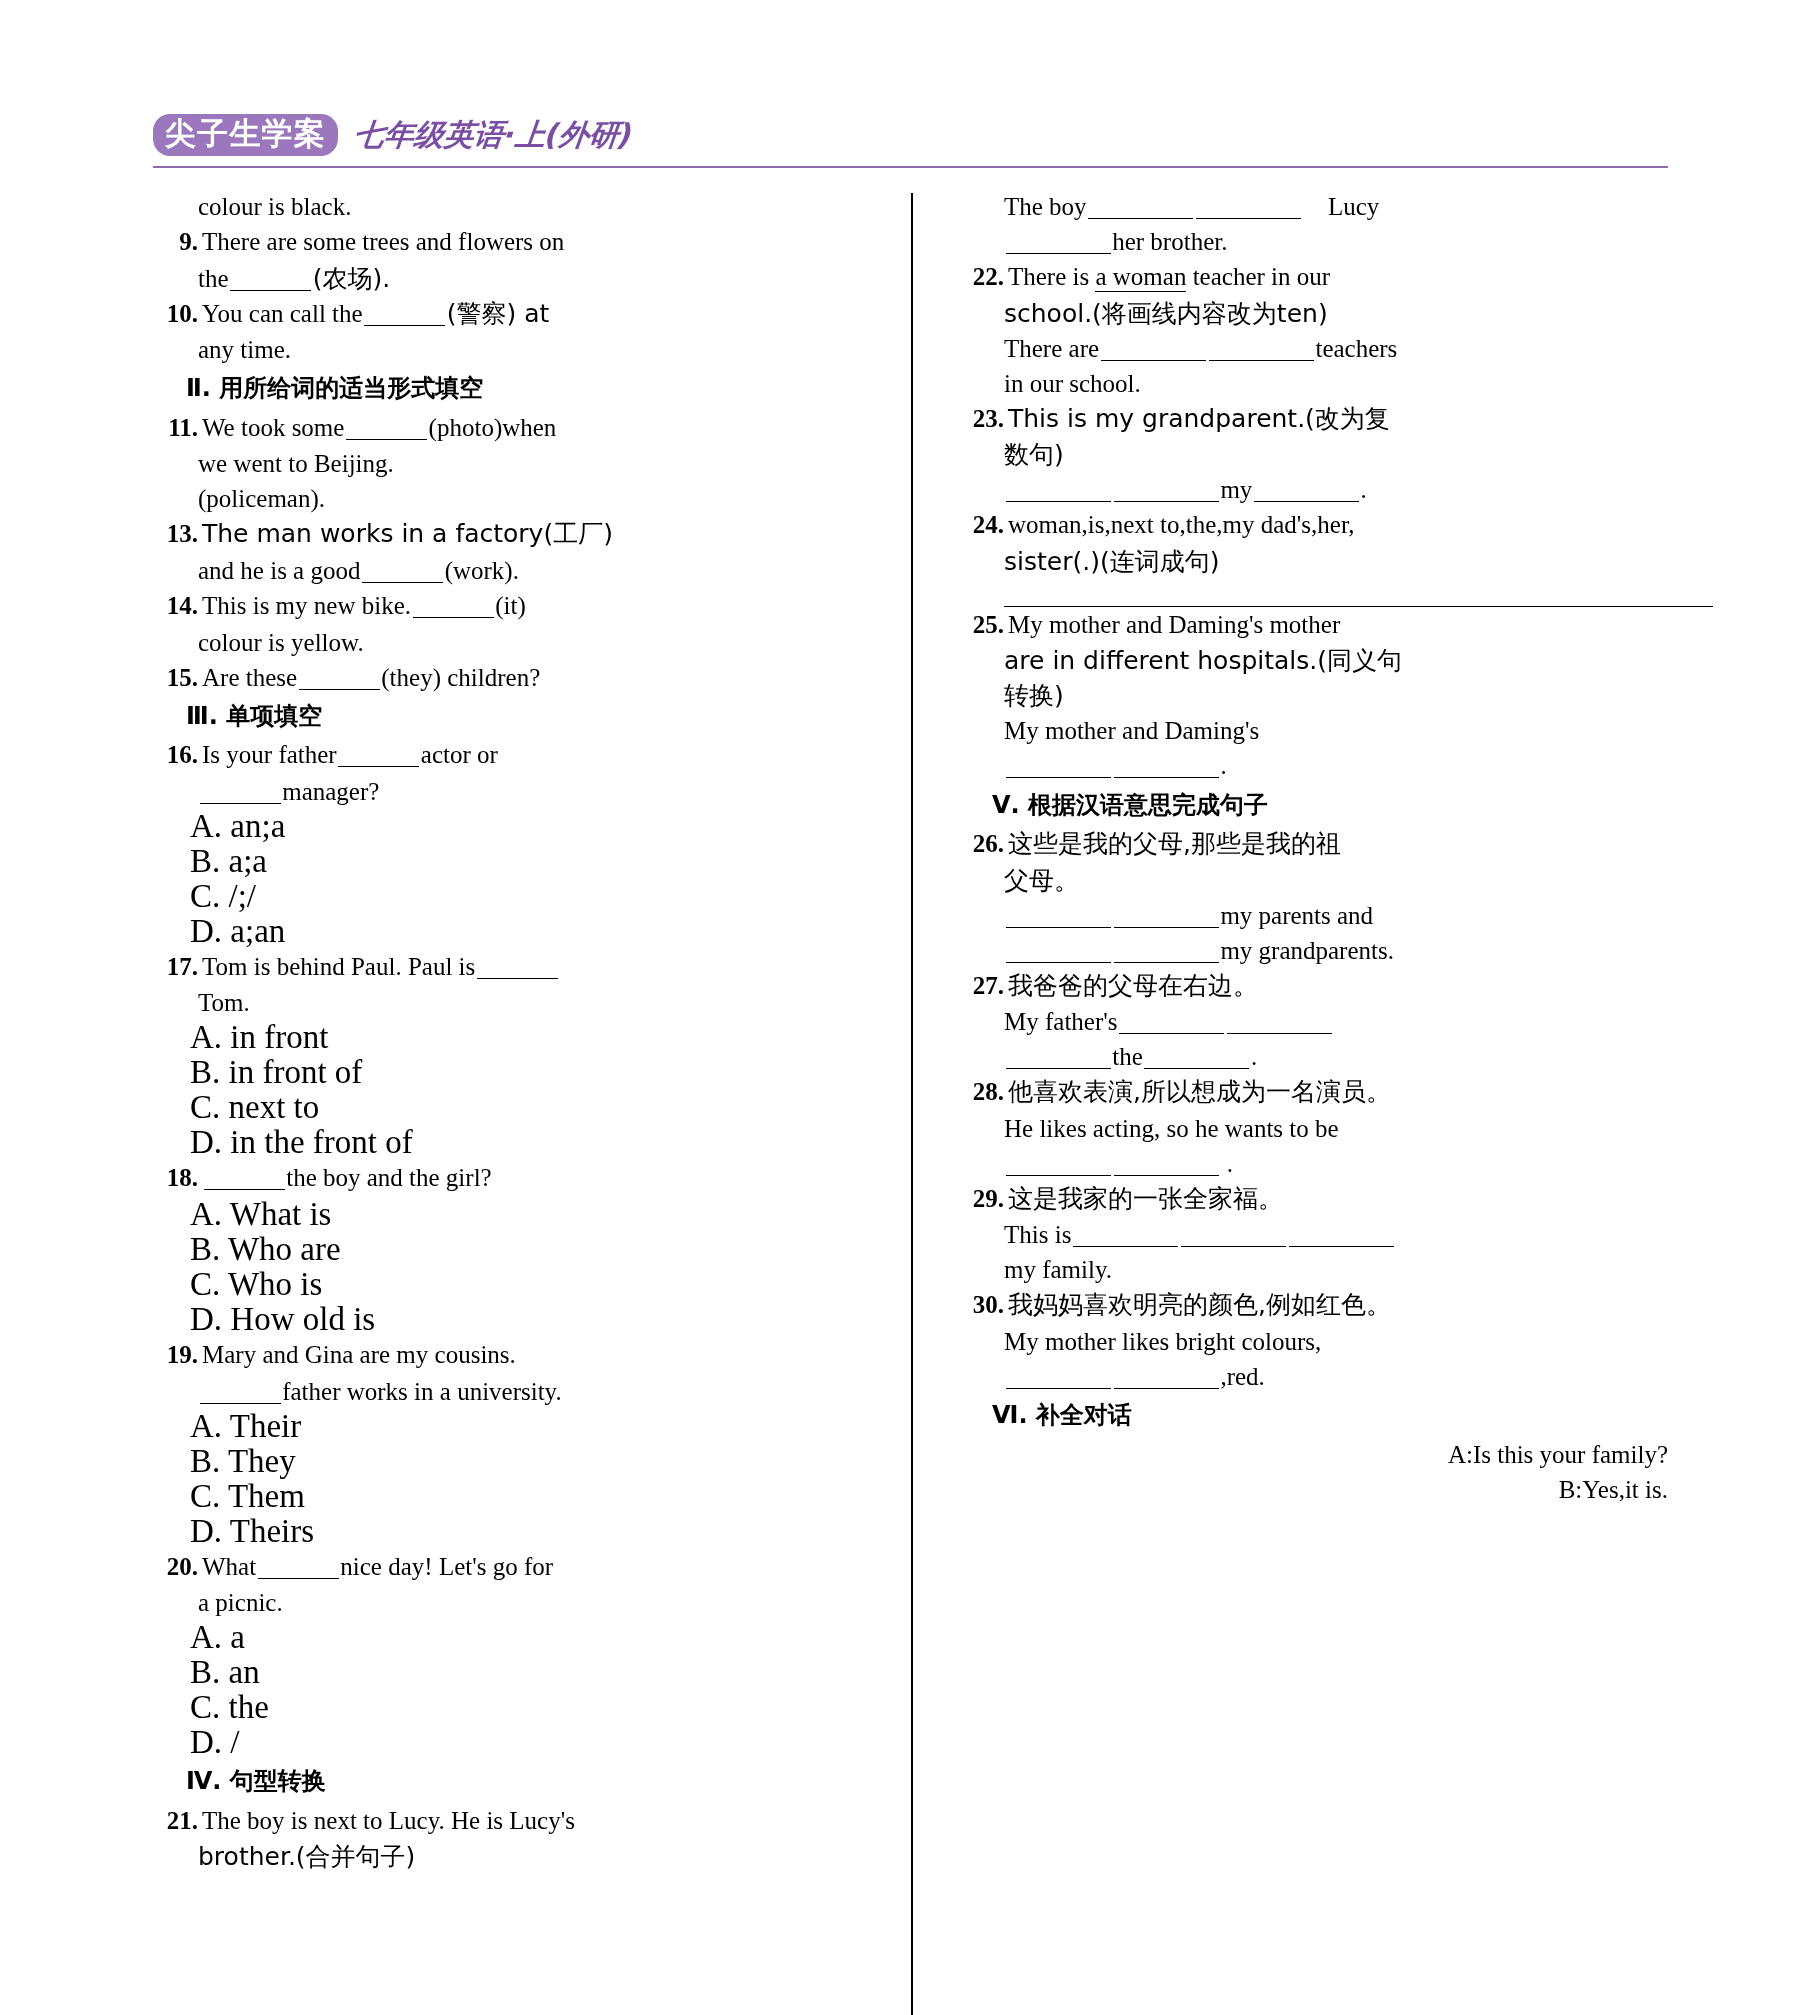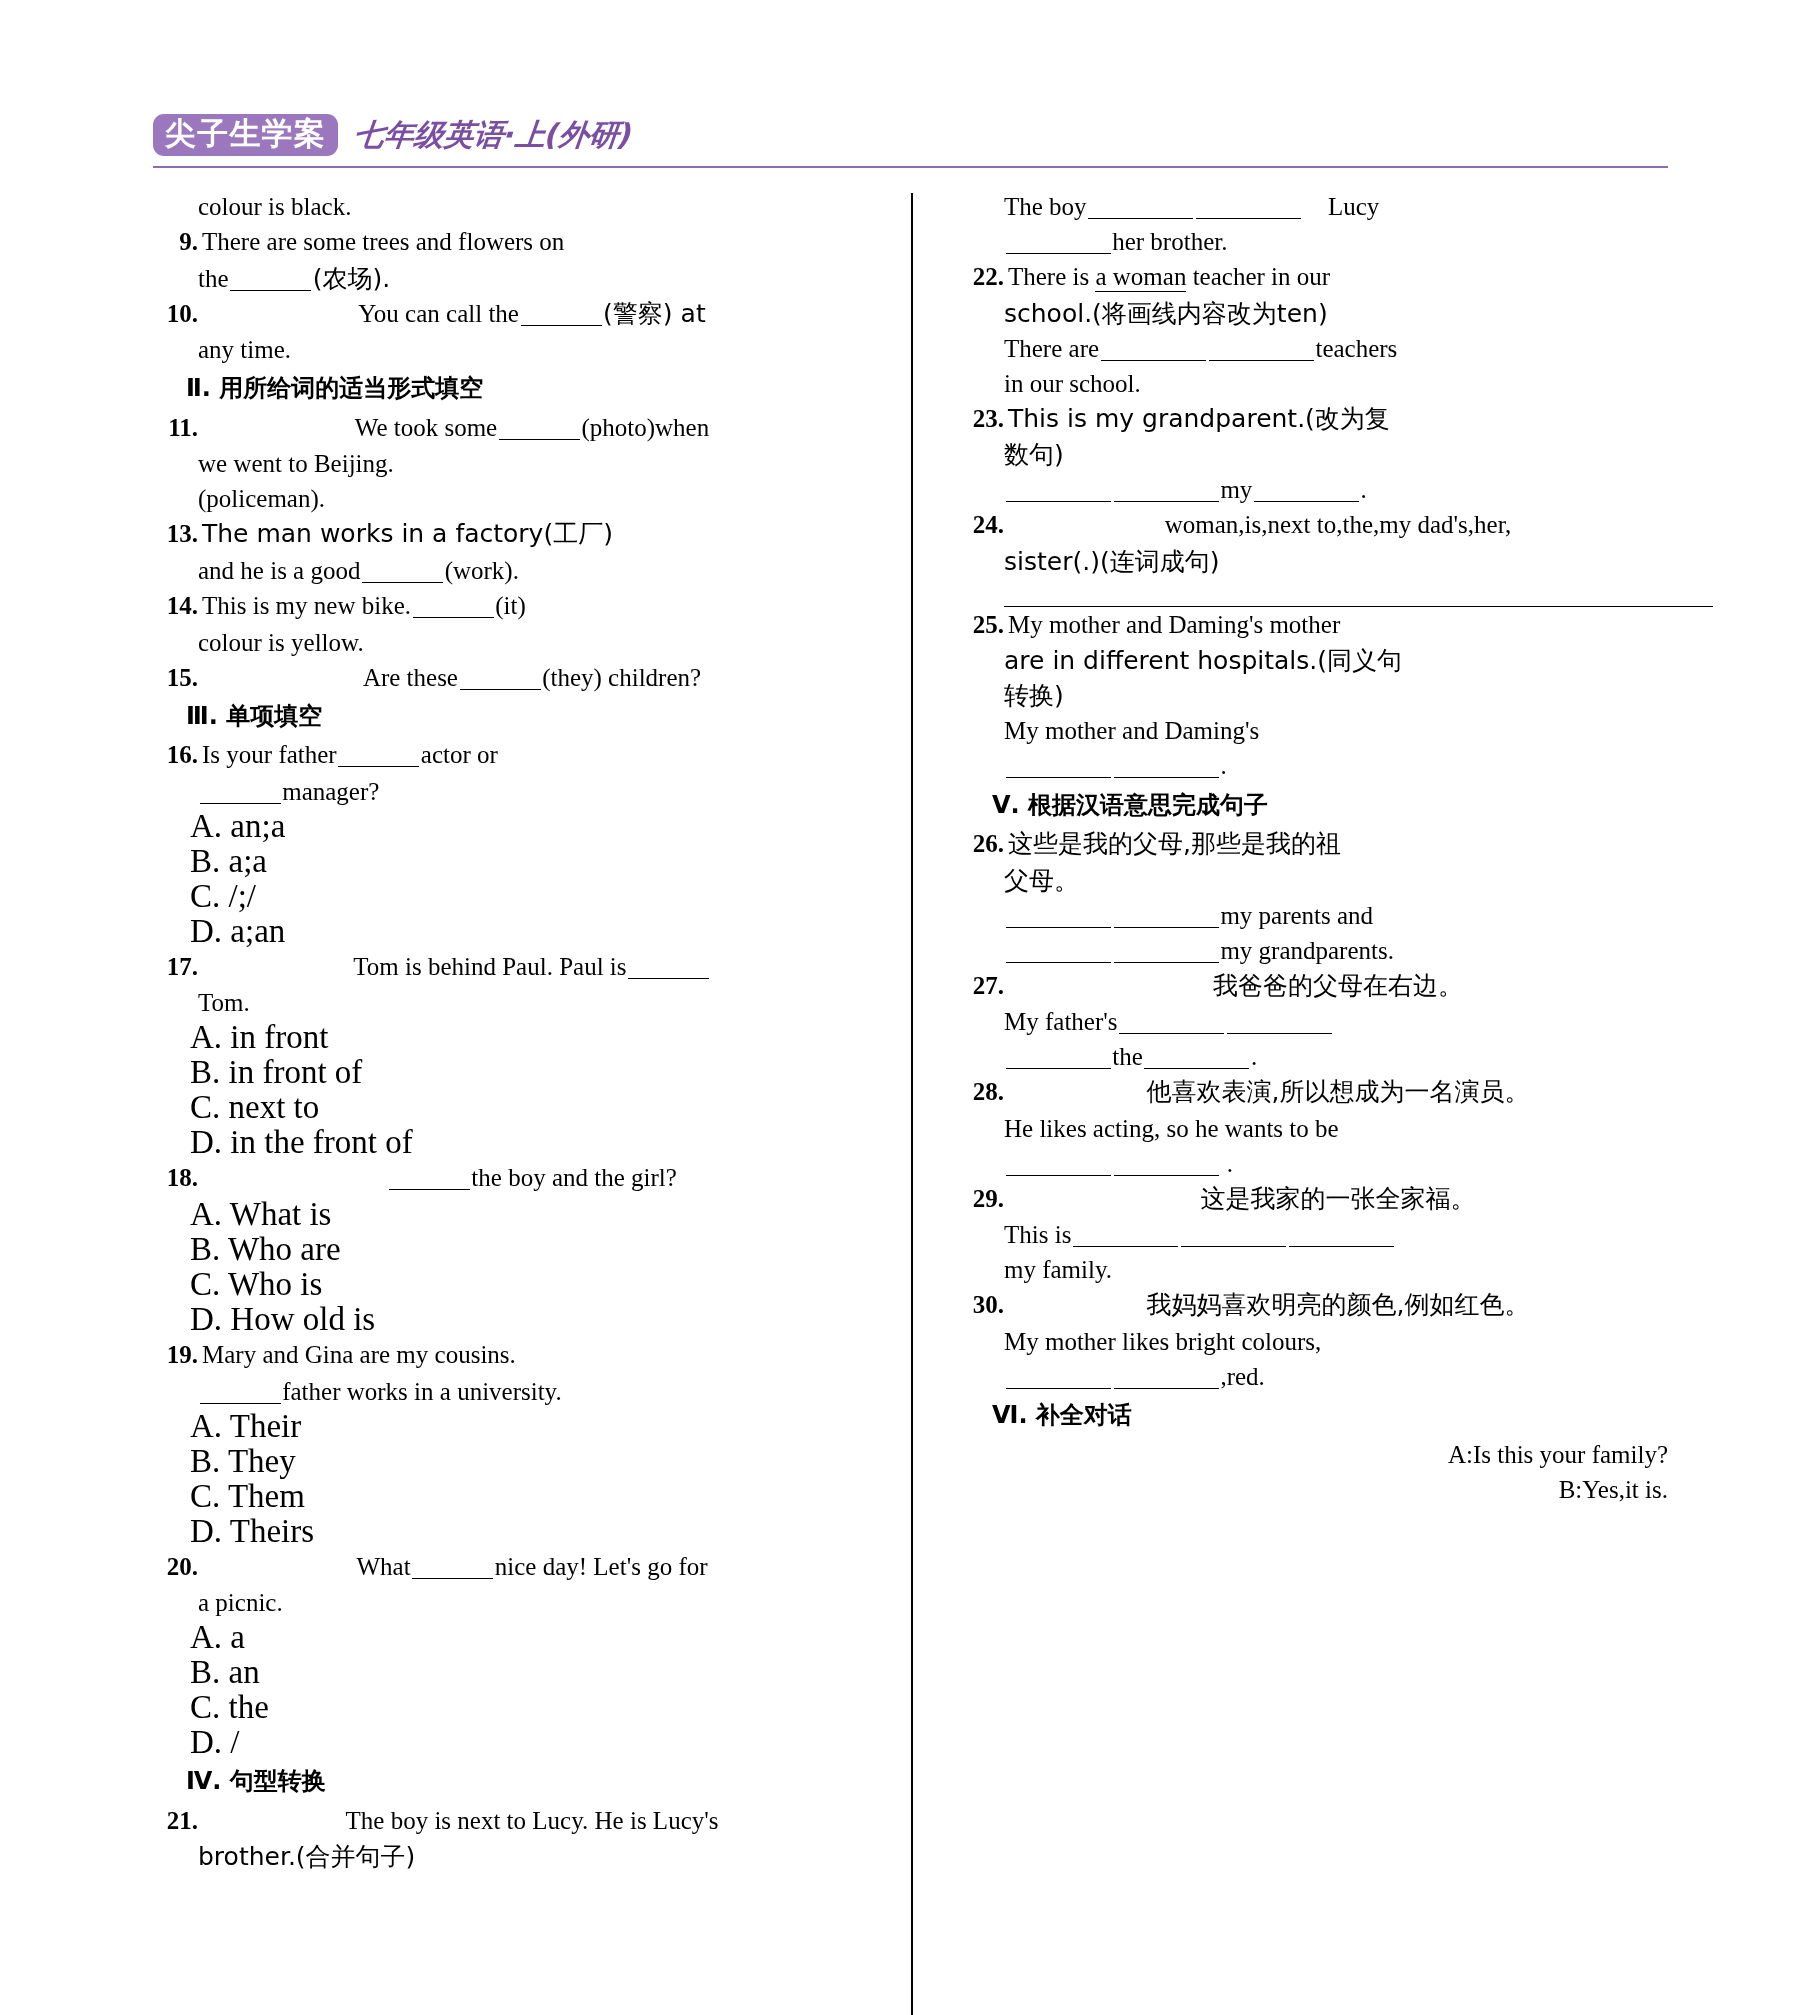--- a/index.html
+++ b/index.html
@@ -38,21 +38,21 @@
     position: absolute;
     left: 153px;
     top: 166px;
     width: 1515px;
     height: 2px;
     background: #8e6bb0;
   }
   .badge {
     background: #9b78bd;
     color: #ffffff;
-    border-radius: 11px;
+    border-radius: 17px;
     padding: 4px 12px 6.4px 12px;
     font-family: "DejaVu Sans", "Liberation Sans", sans-serif;
     font-weight: bold;
     font-size: 31px;
     line-height: 1.0;
     letter-spacing: 1.2px;
     white-space: nowrap;
   }
   .header-sub {
     color: #7a4fa3;
@@ -109,21 +109,21 @@
     white-space: nowrap;
   }
 
   .body-text {
     flex: 1 1 auto;
     font-size: 25px;
     line-height: 35px;
     text-align: justify;
     text-justify: inter-word;
   }
-  .body-text.nojust { text-align: center; }
+  .body-text.nojust { text-align: left; }
 
   .cont {
     font-size: 25px;
     line-height: 35px;
     margin-left: 45px;
   }
 
   .section-head {
     font-family: "DejaVu Sans", "Liberation Sans", sans-serif;
     font-weight: bold;

